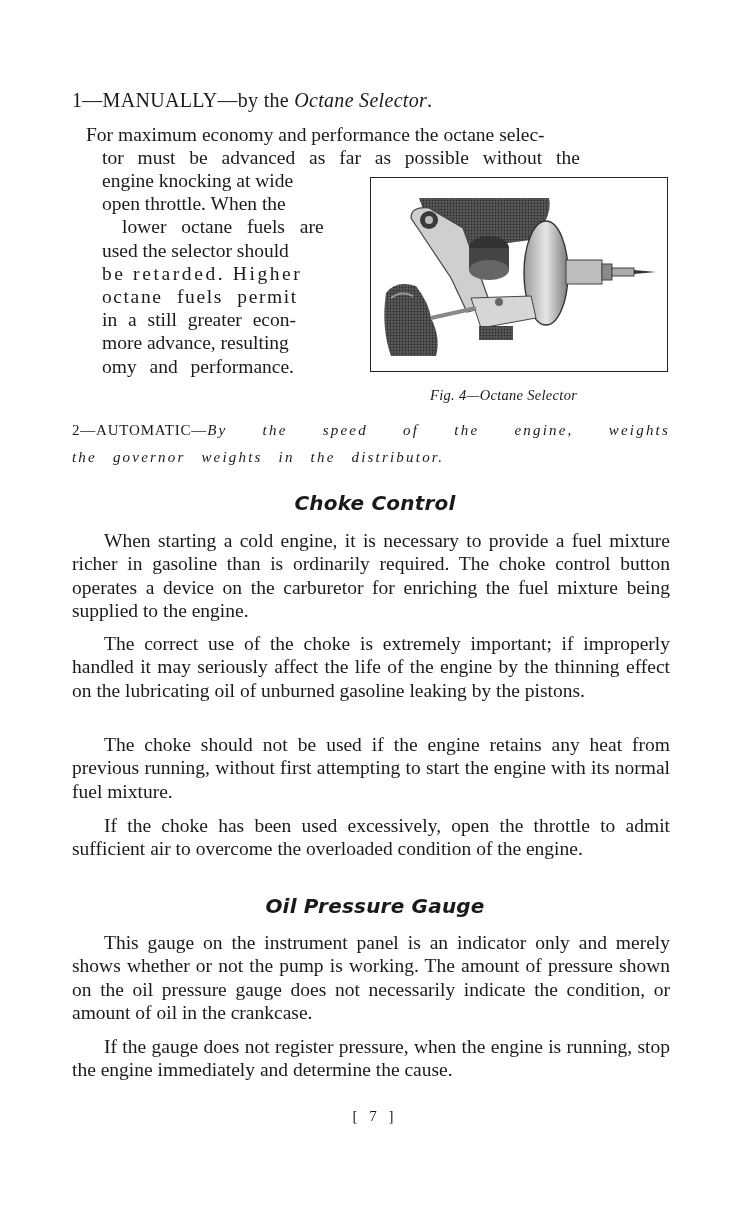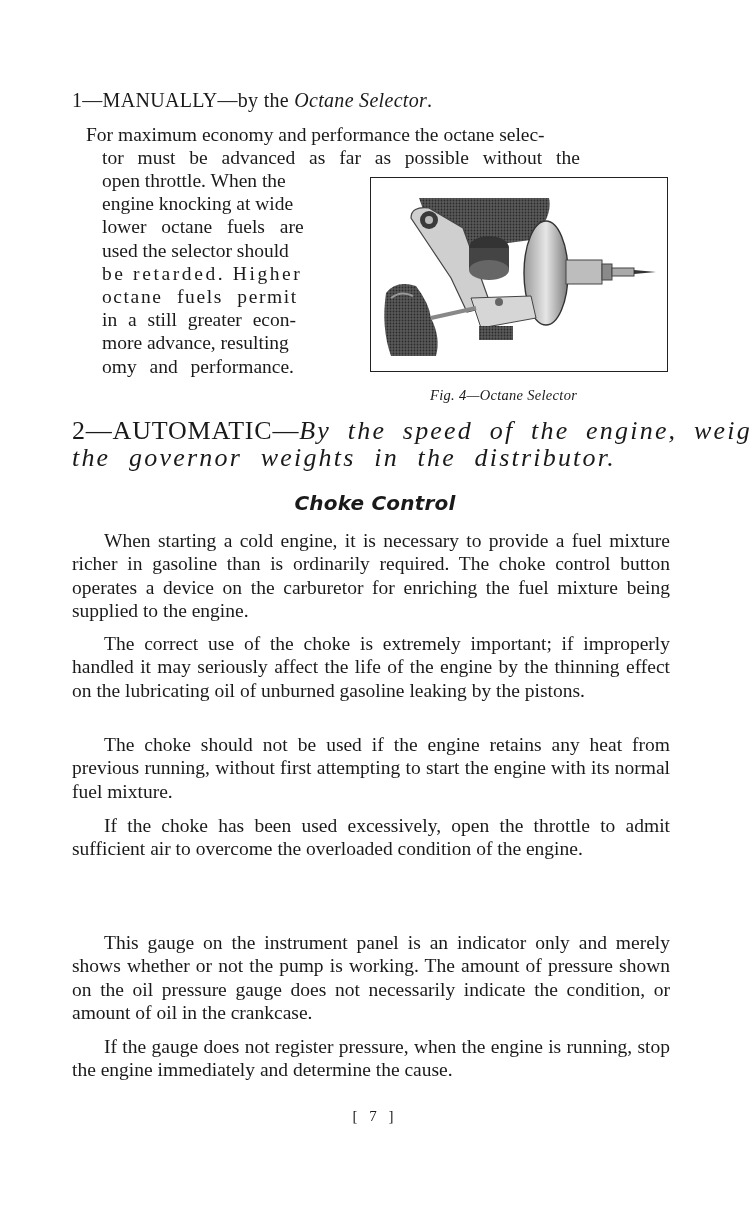--- a/index.html
+++ b/index.html
@@ -12,21 +12,21 @@
   .it{font-style:italic;}
   .para{position:absolute;left:72px;width:598px;font-size:19.5px;line-height:23.3px;
         text-align:justify;text-align-last:left;}
   .para .ind{display:inline-block;width:32px;}
   .heading{position:absolute;left:0;width:750px;text-align:center;
            font-family:"DejaVu Sans","Liberation Sans",sans-serif;font-weight:bold;
            font-style:italic;font-size:20px;letter-spacing:0.2px;}
   .fig-frame{position:absolute;left:370px;top:177px;width:298px;height:195px;
              border:1.5px solid #222;box-sizing:border-box;background:#fff;}
   .fig-caption{position:absolute;left:430px;top:387px;font-style:italic;font-size:14.5px;letter-spacing:0.3px;}
-  .auto{position:absolute;left:72px;width:598px;font-size:26px;line-height:27px;}
+  .auto{position:absolute;left:72px;width:598px;font-size:15px;line-height:27px;}
   .auto .sp{letter-spacing:2.2px;}
   .folio{position:absolute;left:0;width:750px;top:1108px;text-align:center;font-size:15px;letter-spacing:4px;}
   .col{position:absolute;left:102px;width:244px;font-size:19.5px;line-height:23.2px;}
   .col .ln{display:flex;justify-content:space-between;white-space:nowrap;}
 </style>
 </head>
 <body>
 
 <div class="page">
 
@@ -36,26 +36,26 @@
 
   <div class="line j" style="left:86px;width:568px;top:123px;">
     <span>For maximum economy and performance the octane selec-</span>
   </div>
   <div class="line" style="left:102px;width:568px;top:146px;word-spacing:9px;">
     <span>tor must be advanced as far as possible without the</span>
   </div>
 
   <div class="col" style="top:169px;">
     <div class="ln">
+        <span>engine knocking at wide</span>
+      </div>
+    <div class="ln">
         <span>open throttle. When the</span>
       </div>
-    <div class="ln">
-        <span>engine knocking at wide</span>
-      </div>
-    <div class="ln" style="word-spacing:10px;">
+    <div class="ln" style="word-spacing:10px;margin-left:20px;">
         <span>lower octane fuels are</span>
       </div>
     <div class="ln">
         <span>used the selector should</span>
       </div>
     <div class="ln" style="letter-spacing:2.6px;">
         <span>be retarded. Higher</span>
       </div>
     <div class="ln" style="letter-spacing:1.6px;word-spacing:8px;">
         <span>octane fuels permit</span>
@@ -121,18 +121,19 @@
     <div class="it sp" style="word-spacing:10px;white-space:nowrap;">the governor weights in the distributor.</div>
   </div>
 
   <div class="heading" style="top:491px;">Choke Control</div>
 
   <div class="para" style="top:529px;"><span class="ind"></span><span>When starting a cold engine, it is necessary to provide a fuel mixture richer in gasoline than is ordinarily required. The choke control button operates a device on the carburetor for enriching the fuel mixture being supplied to the engine.</span></div>
   <div class="para" style="top:632px;"><span class="ind"></span><span>The correct use of the choke is extremely important; if improperly handled it may seriously affect the life of the engine by the thinning effect on the lubricating oil of unburned gasoline leaking by the pistons.</span></div>
   <div class="para" style="top:733px;"><span class="ind"></span><span>The choke should not be used if the engine retains any heat from previous running, without first attempting to start the engine with its normal fuel mixture.</span></div>
   <div class="para" style="top:814px;"><span class="ind"></span><span>If the choke has been used excessively, open the throttle to admit sufficient air to overcome the overloaded condition of the engine.</span></div>
 
+  <div class="heading" style="top:894px;">Oil Pressure Gauge</div>
 
   <div class="para" style="top:931px;"><span class="ind"></span><span>This gauge on the instrument panel is an indicator only and merely shows whether or not the pump is working. The amount of pressure shown on the oil pressure gauge does not necessarily indicate the condition, or amount of oil in the crankcase.</span></div>
   <div class="para" style="top:1035px;"><span class="ind"></span><span>If the gauge does not register pressure, when the engine is running, stop the engine immediately and determine the cause.</span></div>
 
   <div class="folio">[ 7 ]</div>
 </div>
 
 </body></html>

